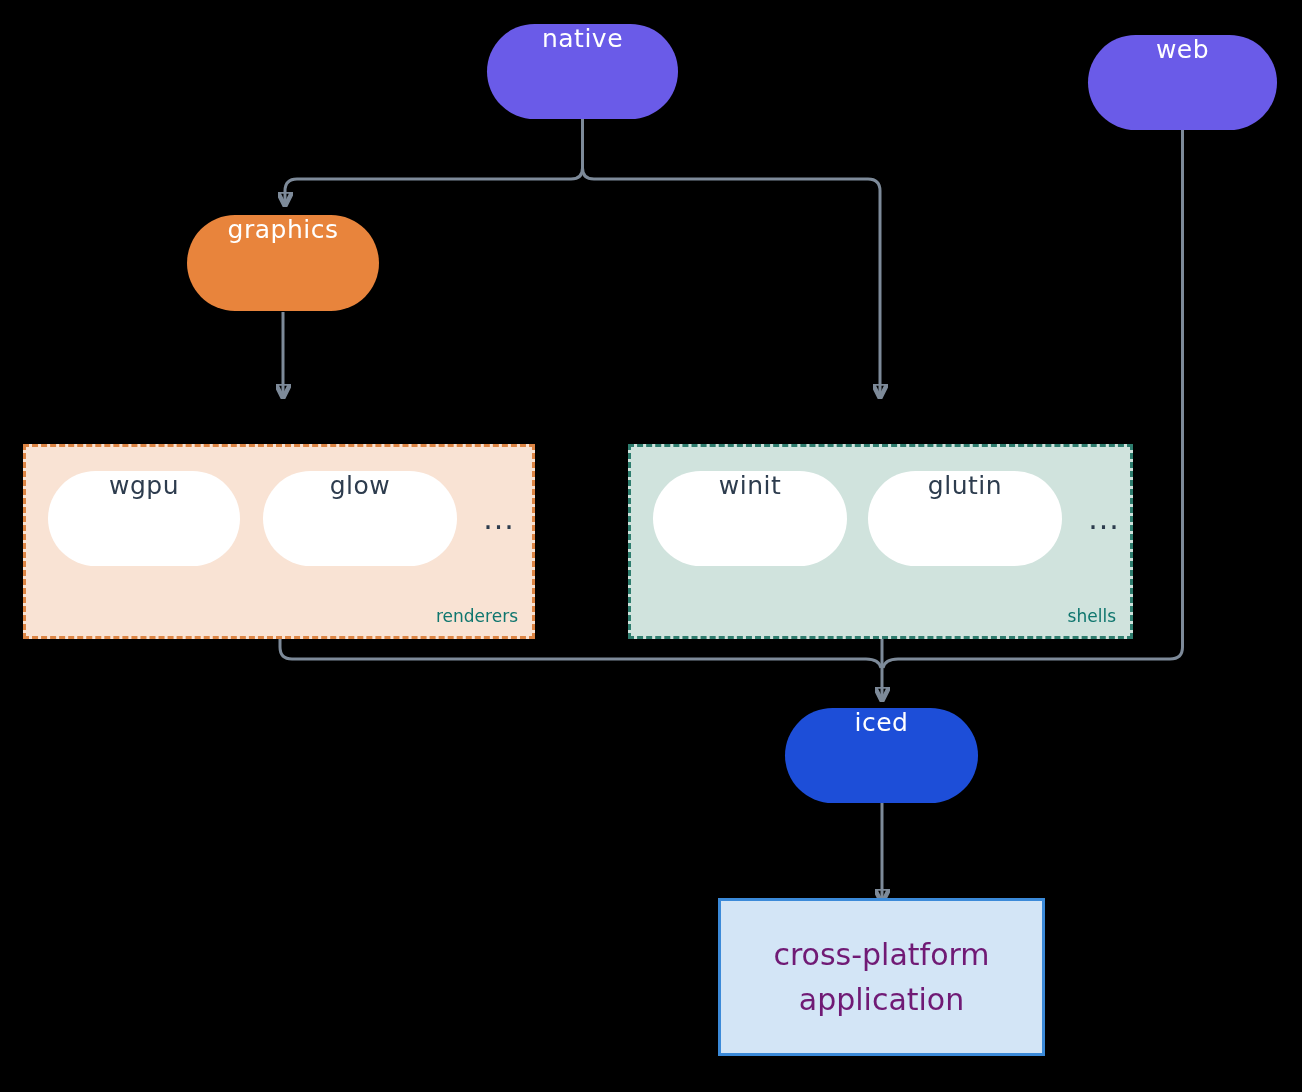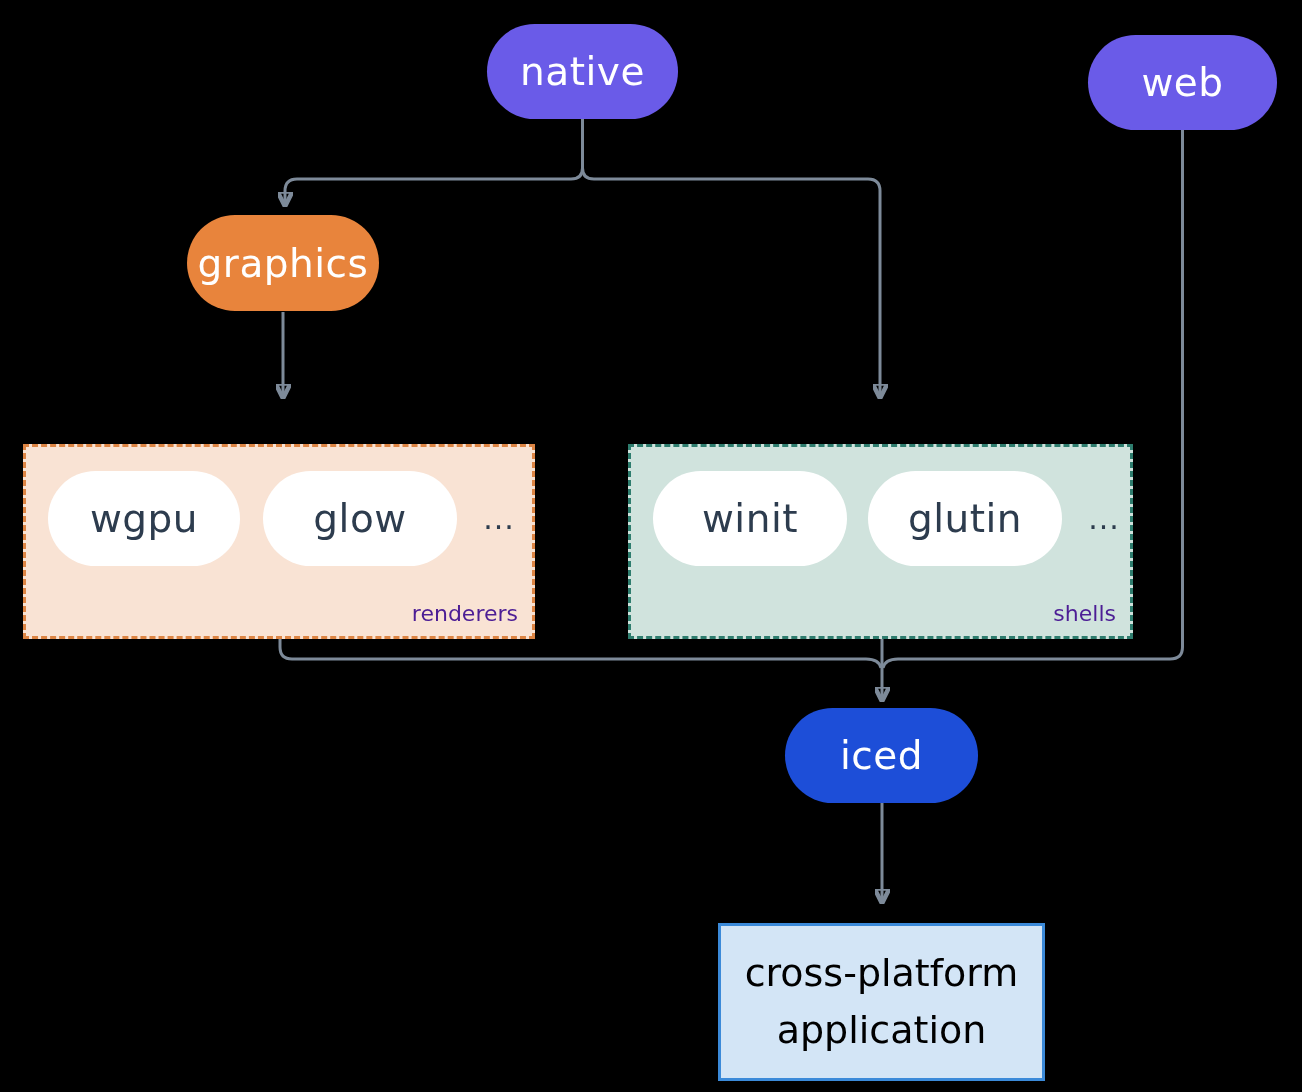--- a/index.html
+++ b/index.html
@@ -25,23 +25,22 @@
   }
   .edges-svg path {
     stroke: #7d8a99;
     stroke-width: 3;
     fill: none;
   }
   .pill {
     position: absolute;
     border-radius: 60px;
     display: flex;
-    align-items: center;
     justify-content: center;
-    font-size: 39px;
+    font-size: 25px;
     letter-spacing: 0.5px;
   }
   .pill-purple { background: #6a5be8; color: #ffffff; }
   .pill-orange { background: #e8843c; color: #ffffff; }
   .pill-blue   { background: #1d4ed8; color: #ffffff; }
   .pill-white  { background: #ffffff; color: #2d3c4e; }
 
   .group-box {
     position: absolute;
     width: 512px;
@@ -73,31 +72,31 @@
     align-items: center;
     justify-content: center;
     color: #2d3c4e;
     font-size: 30px;
     letter-spacing: 1px;
   }
   .group-label {
     position: absolute;
     right: 14px;
     bottom: 10px;
-    color: #4c1d95;
-    font-size: 22px;
+    color: #0f766e;
+    font-size: 17px;
   }
   .app-box {
     position: absolute;
-    left: 718px; top: 923px;
+    left: 718px; top: 898px;
     width: 327px; height: 158px;
     background: #d3e5f6;
     border: 3px solid #3b8ad9;
-    color: #000000;
-    font-size: 38px;
+    color: #701a75;
+    font-size: 30px;
     display: flex;
     flex-direction: column;
     align-items: center;
     justify-content: center;
     line-height: 1.5;
     text-align: center;
   }
 </style>
 </head>
 <body>

